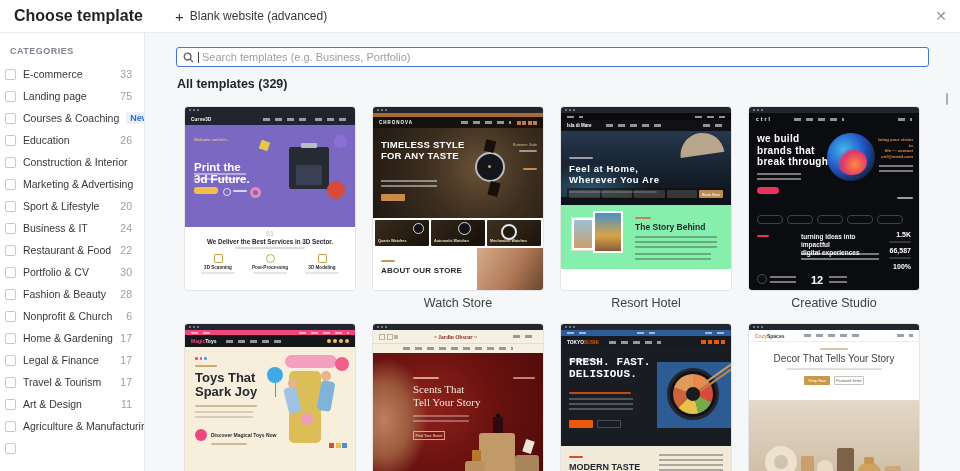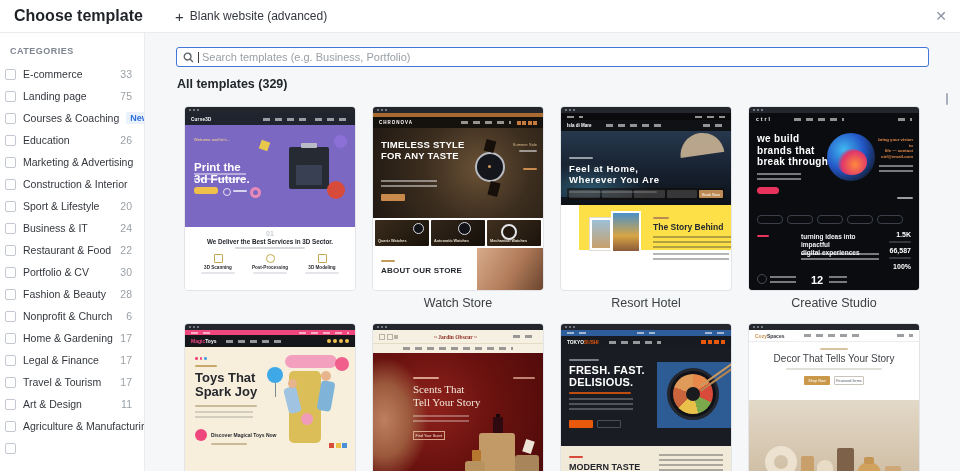--- a/index.html
+++ b/index.html
@@ -91,26 +91,26 @@
         <span class="new-badge">New</span>
 
       </div>
       <div class="cat-item">
         <span class="cbx"></span>
         <span>Education</span>
         <span class="cat-count">26</span>
       </div>
       <div class="cat-item">
         <span class="cbx"></span>
+        <span>Construction &amp; Interior</span>
+
+      </div>
+      <div class="cat-item">
+        <span class="cbx"></span>
         <span>Marketing &amp; Advertising</span>
-
-      </div>
-      <div class="cat-item">
-        <span class="cbx"></span>
-        <span>Construction &amp; Interior</span>
 
       </div>
       <div class="cat-item">
         <span class="cbx"></span>
         <span>Sport &amp; Lifestyle</span>
         <span class="cat-count">20</span>
       </div>
       <div class="cat-item">
         <span class="cbx"></span>
         <span>Business &amp; IT</span>
@@ -325,21 +325,21 @@
                 </div>
                 <div class="abs ln" style="left:8px;top:60px;width:88px;background:rgba(255,255,255,.45);"></div>
                 <div class="abs r" style="left:6px;right:6px;bottom:5px;height:12px;background:rgba(18,14,10,.6);border-radius:1px;padding:2px;gap:2px;box-sizing:border-box;">
                   <span style="flex:1;height:100%;background:rgba(255,255,255,.16);border-radius:1px;"></span>
                   <span style="flex:1;height:100%;background:rgba(255,255,255,.16);border-radius:1px;"></span>
                   <span style="flex:1;height:100%;background:rgba(255,255,255,.16);border-radius:1px;"></span>
                   <span style="flex:1;height:100%;background:rgba(255,255,255,.16);border-radius:1px;"></span>
                   <span class="r" style="width:24px;height:100%;background:#bc8a55;border-radius:1px;justify-content:center;font-size:4px;color:#fff;">Book Now</span>
                 </div>
               </div>
-              <div style="height:45px;background:#fde047;position:relative;margin-left:18px;">
+              <div style="height:64px;background:#86efac;position:relative;">
                 <div class="abs" style="left:10px;top:12px;width:24px;height:34px;background:#fff;border:1px solid #e2dcd0;box-sizing:border-box;">
                   <div style="margin:2px;height:28px;background:linear-gradient(180deg,#9dc0d8 0%,#c8a06a 100%);"></div>
                 </div>
                 <div class="abs" style="left:32px;top:6px;width:30px;height:42px;border:2px solid #fff;background:linear-gradient(180deg,#4a90c8 0%,#d8a545 60%,#8a5a3a 100%);box-sizing:border-box;"></div>
                 <div class="abs ln" style="left:74px;top:12px;width:16px;background:#bc8a55;"></div>
                 <div class="abs" style="left:74px;top:17px;font-size:8.5px;font-weight:700;color:#262a30;">The Story Behind</div>
                 <div class="parad abs" style="left:74px;top:31px;width:82px;height:13px;"></div>
                 <div class="parad abs" style="left:74px;top:48px;width:76px;height:8px;"></div>
               </div>
             </div>
@@ -534,21 +534,21 @@
                 <span class="navl" style="width:52px;margin-left:10px;"></span>
                 <span class="r" style="gap:2px;margin-left:auto;">
                   <i style="width:4.5px;height:4.5px;background:#e8590c;display:block;"></i>
                   <i style="width:4.5px;height:4.5px;background:#e8590c;display:block;"></i>
                   <i style="width:4.5px;height:4.5px;background:#e8590c;display:block;"></i>
                   <i style="width:4.5px;height:4.5px;background:#e8590c;display:block;"></i>
                 </span>
               </div>
               <div style="height:98px;background:#191c22;position:relative;">
                 <div class="abs ln" style="left:8px;top:11px;width:30px;background:#7a7e86;"></div>
-                <div class="abs" style="left:8px;top:17px;font-size:11px;line-height:1.08;font-weight:800;color:#fff;letter-spacing:.2px;">
+                <div class="abs" style="left:8px;top:9px;font-size:11px;line-height:1.08;font-weight:800;color:#fff;letter-spacing:.2px;font-family:Liberation Mono, monospace;">
                   <span>FRESH. FAST.</span><br>
                   <span>DELISIOUS.</span><span style="color:#e8590c;"></span>
                 </div>
                 <div class="abs ln" style="left:8px;top:44px;width:62px;background:#e8590c;opacity:.8;"></div>
                 <div class="para abs" style="left:8px;top:50px;width:64px;height:13px;opacity:.55;"></div>
                 <div class="abs r" style="left:8px;top:72px;gap:4px;">
                   <span style="width:24px;height:8px;background:#e8590c;border-radius:1px;display:block;"></span>
                   <span style="width:24px;height:8px;border:1px solid #4a4e56;border-radius:1px;display:block;box-sizing:border-box;"></span>
                 </div>
                 <div class="abs" style="right:0;top:14px;width:74px;height:66px;background:#2d5c94;"></div>

